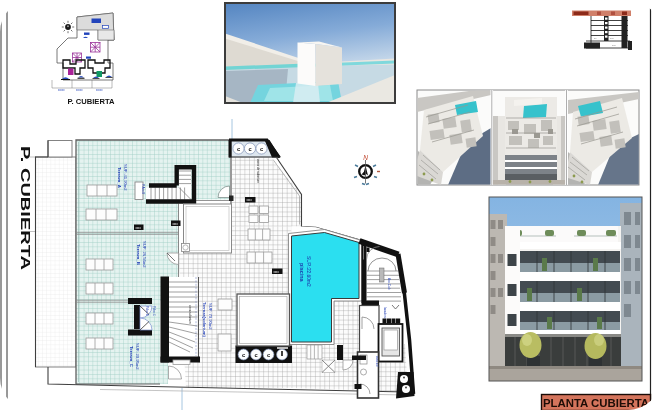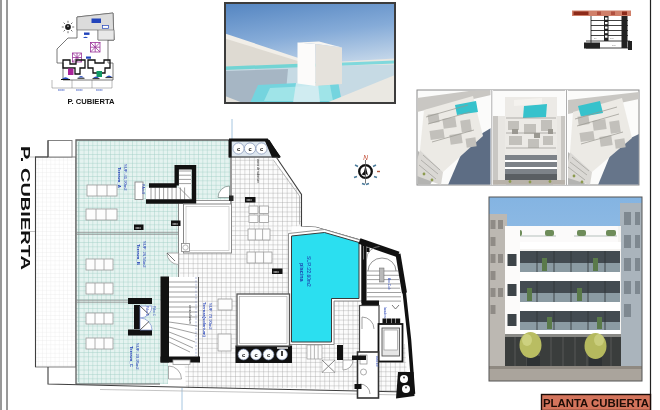--- a/index.html
+++ b/index.html
@@ -1,17 +1,17 @@
 <!DOCTYPE html>
 <html><head>
 <meta charset="utf-8">
 <style>
 html,body{margin:0;padding:0;background:#fff;}
 *{font-family:"Liberation Sans",sans-serif;}
-#page{position:relative;width:660px;height:410px;overflow:hidden;background:#fff;}
+#page{position:relative;width:660px;height:410px;overflow:hidden;background:#fff;border-radius:32px;}
 </style>
 </head>
 <body>
 <div id="page">
 <svg width="660" height="410" viewBox="0 0 660 410">
 <defs>
 <pattern id="teal" width="4.4" height="4.4" patternUnits="userSpaceOnUse">
   <rect width="4.4" height="4.4" fill="#e5f3f0"></rect>
   <path d="M0 0H4.4M0 0V4.4" stroke="#9bcbc3" stroke-width="0.75" fill="none"></path>
 </pattern>

